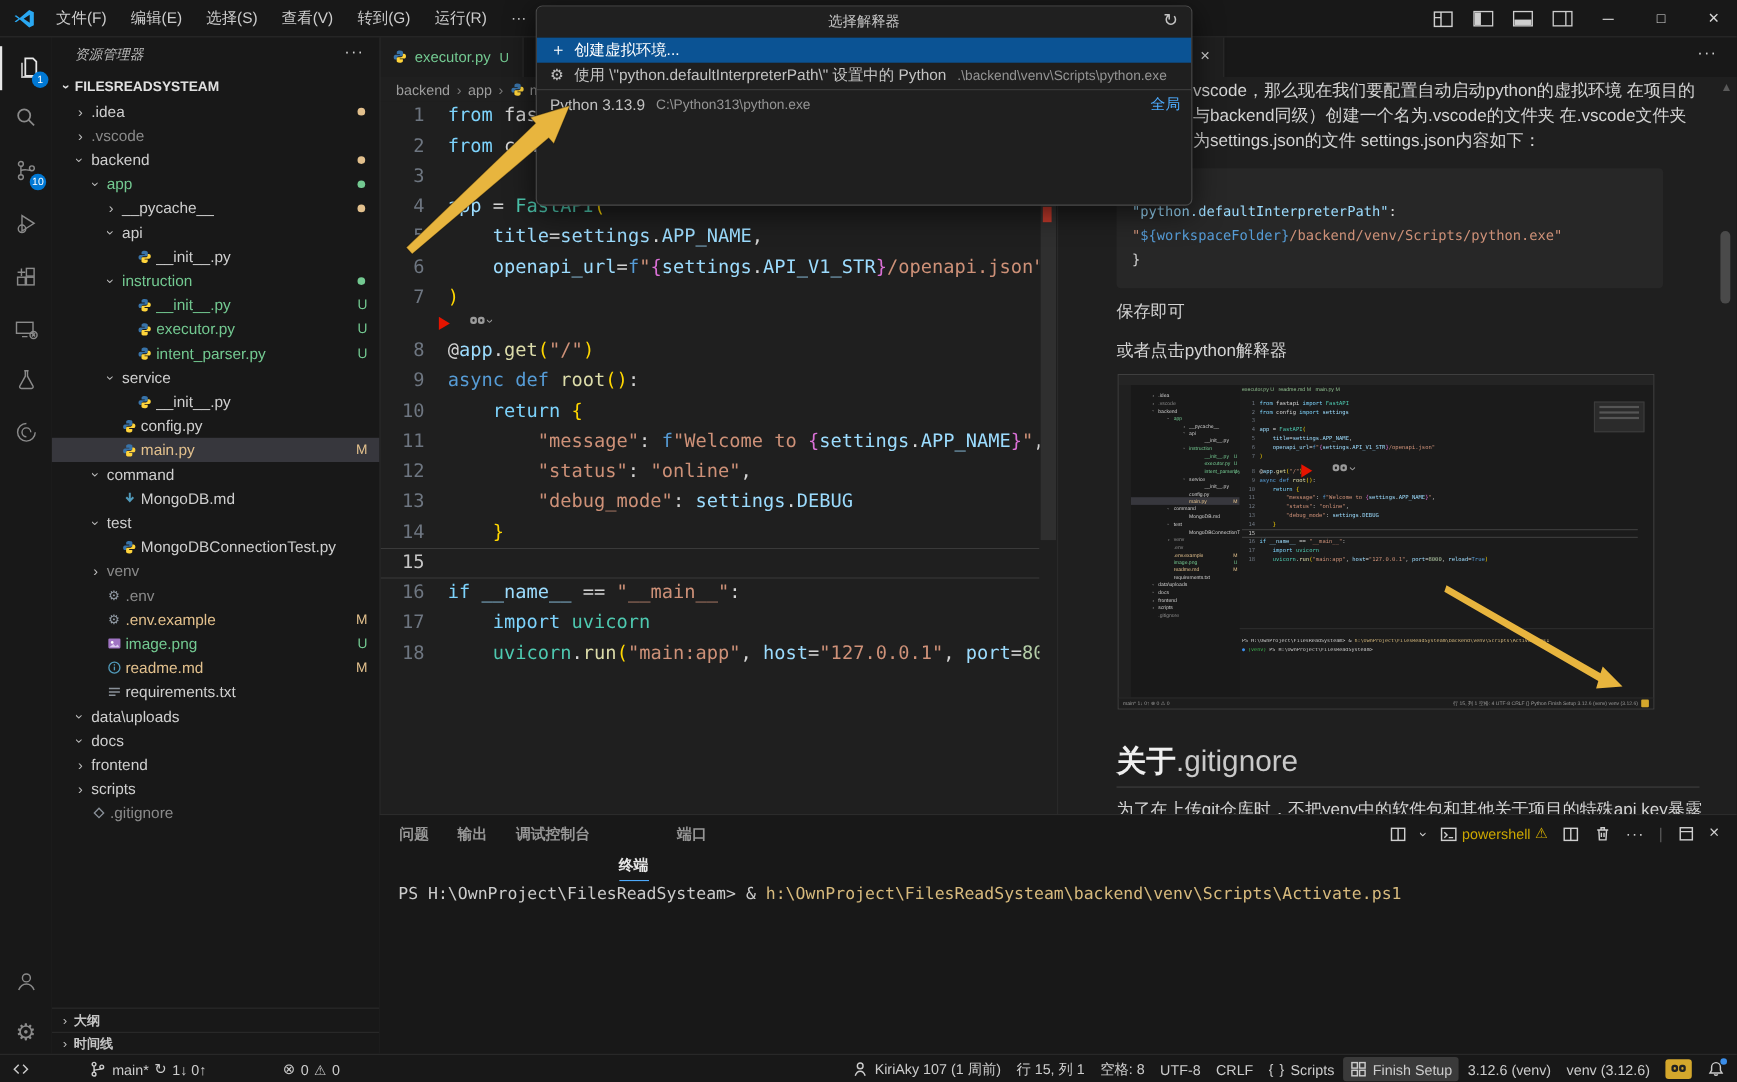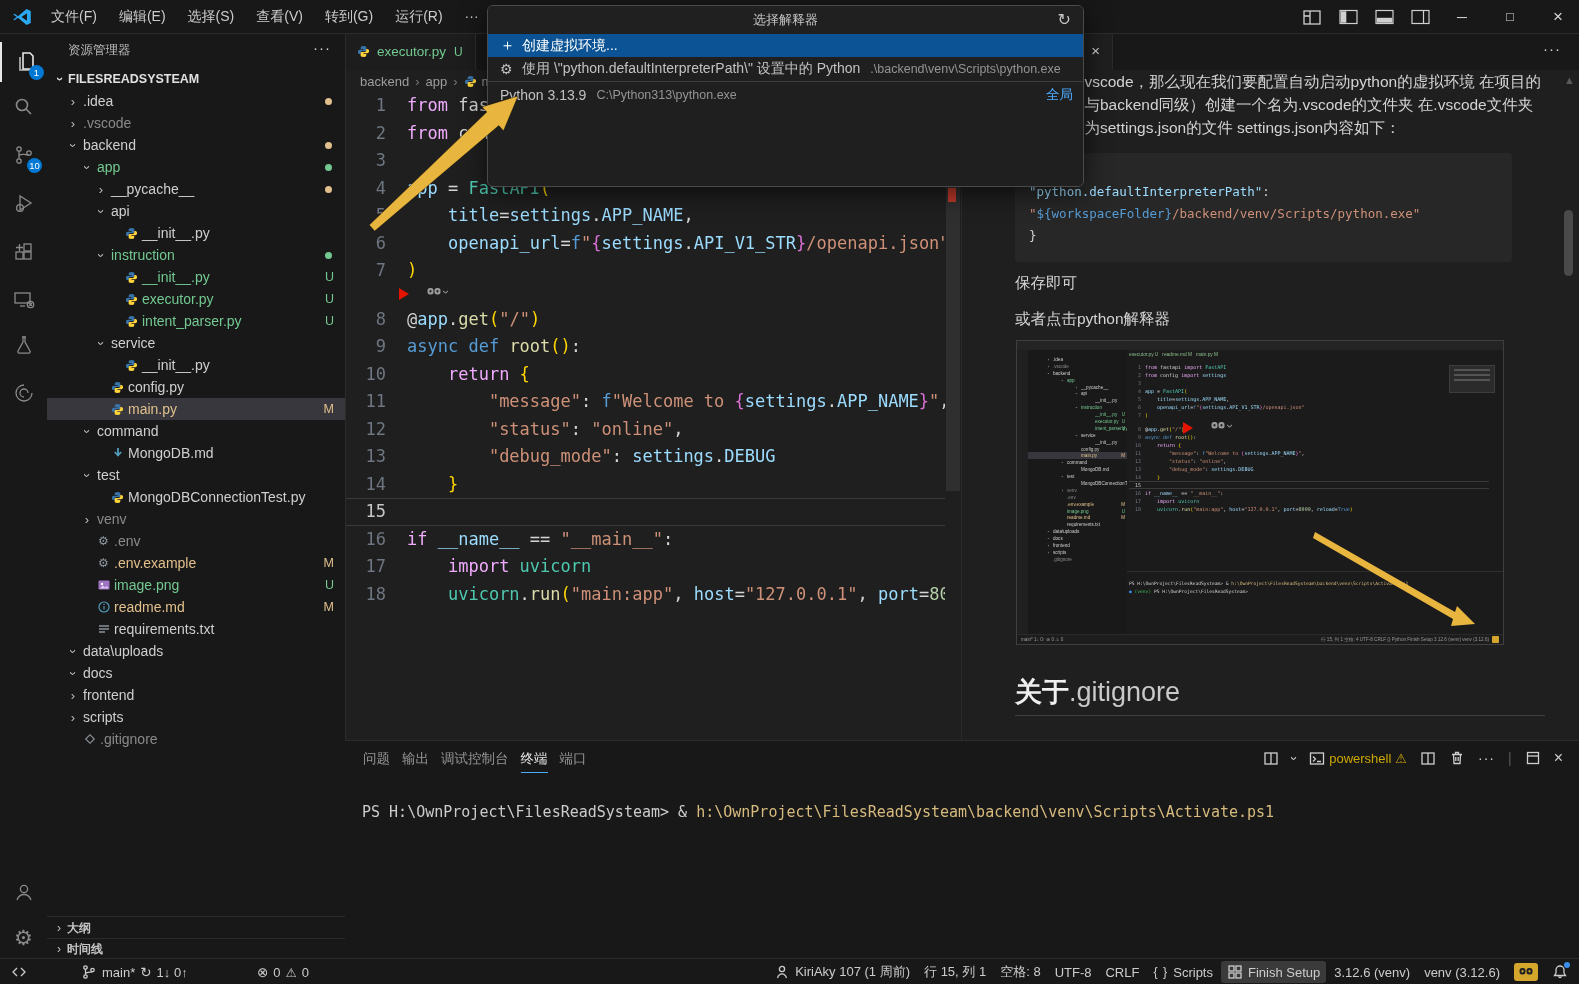--- a/index.html
+++ b/index.html
@@ -22,21 +22,21 @@
   
   .activitybar{left:0;top:33px;width:47px;height:925px;background:#181818;border-right:1px solid #2b2b2b;z-index:5;}
   .ab-item{position:absolute;left:0;width:47px;height:40px;display:flex;align-items:center;justify-content:center;color:#8a8a8a;}
   .ab-item.active{color:#e7e7e7;border-left:2px solid #e7e7e7;}
   .ab-badge{position:absolute;right:5px;bottom:2px;min-width:15px;height:15px;border-radius:8px;background:#0078d4;
             color:#fff;font-size:9.5px;line-height:15px;text-align:center;padding:0 2px;box-sizing:border-box;}
 
   
   .sidebar{left:47px;top:33px;width:298px;height:925px;background:#181818;border-right:1px solid #2b2b2b;z-index:5;overflow:hidden;}
   .sb-header{position:absolute;left:0;top:0;width:100%;height:35px;display:flex;align-items:center;}
-  .sb-title{margin-left:21px;font-size:12.5px;color:#bdbdbd;}
+  .sb-title{margin-left:21px;font-size:12.5px;color:#bdbdbd;font-style:italic;}
   .sb-dots{position:absolute;right:14px;top:6px;color:#cfcfcf;font-size:15px;letter-spacing:1px;}
   .rootrow{position:absolute;left:0;top:35px;width:100%;height:22px;display:flex;align-items:center;font-weight:bold;
            font-size:12.5px;color:#e0e0e0;}
   .tree{position:absolute;left:0;top:57px;width:100%;}
   .trow{position:relative;height:22px;display:flex;align-items:center;font-size:14px;color:#cfcfcf;white-space:nowrap;}
   .trow.sel{background:#37373d;}
   .trow .chev{width:16px;flex:none;color:#bdbdbd;font-size:13px;text-align:center;}
   .trow.dim{color:#8a8a8a;} .trow.green{color:#73C991;} .trow.mod{color:#E2C08D;}
   .ficon{width:17px;flex:none;display:flex;align-items:center;justify-content:center;}
   .tlabel{margin-left:2px;}
@@ -56,21 +56,21 @@
               font-size:13px;color:#9d9d9d;padding-left:15px;box-sizing:border-box;z-index:4;}
   .breadcrumb .bc-sep{margin:0 6px;color:#7a7a7a;}
   .codewrap{left:345px;top:92px;width:616px;height:648px;background:#1f1f1f;overflow:hidden;z-index:3;}
   .codelines{position:absolute;left:0;top:0;width:600px;overflow:hidden;}
   .cl{display:flex;height:27.5px;line-height:27.5px;font-family:"DejaVu Sans Mono","Liberation Mono",monospace;font-size:17px;}
   .cl .ln{width:62px;flex:none;text-align:right;padding-right:21px;color:#6e7681;box-sizing:border-box;}
   .cl.cur .ln{color:#c6c6c6;}
   .cl.cur{box-shadow:inset 0 1px 0 #3a3a3a, inset 0 -1px 0 #3a3a3a;}
   .cl .ct{white-space:pre;}
   .zone{position:relative;height:21px;}
-  .tk-k{color:#f0abfc}.tk-b{color:#569CD6}.tk-t{color:#4EC9B0}.tk-f{color:#DCDCAA}.tk-s{color:#CE9178}
+  .tk-k{color:#7dd3fc}.tk-b{color:#569CD6}.tk-t{color:#4EC9B0}.tk-f{color:#DCDCAA}.tk-s{color:#CE9178}
   .tk-v{color:#9CDCFE}.tk-n{color:#B5CEA8}.tk-w{color:#D4D4D4}.tk-g1{color:#FFD700}.tk-g2{color:#DA70D6}
   .red-tri{position:absolute;left:54px;top:3px;width:0;height:0;border-top:6px solid transparent;
            border-bottom:6px solid transparent;border-left:10px solid #e51400;}
   .inline-ai{position:absolute;left:82px;top:0;display:flex;align-items:center;color:#9a9a9a;}
   .scrollzone{position:absolute;left:600px;top:0;width:16px;height:648px;}
   .sz-thumb{position:absolute;left:1px;top:4px;width:14px;height:395px;background:rgba(121,121,121,0.18);}
   .sz-red{position:absolute;left:3px;top:96px;width:8px;height:14px;background:#c0392b;}
   .groupborder{left:961px;top:33px;width:1px;height:707px;background:#2b2b2b;z-index:6;}
 
   
@@ -127,22 +127,22 @@
   .qp-item .qp-ic{width:22px;flex:none;font-size:14px;color:inherit;display:flex;align-items:center;}
   .qp-item .qp-desc{margin-left:10px;font-size:12.5px;color:#949494;}
   .qp-item .qp-tag{margin-left:auto;color:#4daafc;font-size:13.5px;}
   .qp-sep{height:1px;background:#3e3e3e;margin:1px 0;}
 
   
   .big-arrow{left:350px;top:80px;z-index:50;pointer-events:none;}
 
   
   .panel{left:345px;top:740px;width:1234px;height:218px;background:#181818;border-top:1px solid #2b2b2b;z-index:10;box-sizing:border-box;}
-  .pn-tabs{position:absolute;left:18px;top:9px;display:flex;gap:12px;font-size:13.5px;color:#969696;}
-  .pn-tab.active{color:#e7e7e7;border-bottom:1.5px solid #4daafc;padding-bottom:4px;}
+  .pn-tabs{position:absolute;left:18px;top:9px;display:flex;gap:26px;font-size:13.5px;color:#969696;font-weight:bold;}
+  .pn-tab.active{color:#e7e7e7;border-bottom:1.5px solid #4daafc;padding-bottom:4px;margin-top:28px;}
   .pn-right{position:absolute;right:16px;top:8px;display:flex;align-items:center;gap:13px;color:#cfcfcf;text-align:center;}
   .pn-right .ps-name{color:#cca700;font-size:13px;margin:0 4px;}
   .pn-right .warn{color:#cca700;font-size:13px;}
   .pn-right .vbar{color:#5a5a5a;}
   .term{position:absolute;left:5px;top:60px;font-family:"DejaVu Sans Mono","Liberation Mono",monospace;font-size:15px;color:#cccccc;}
   .tline{height:23px;line-height:23px;white-space:pre;}
   .tc-fg{color:#cccccc}.tc-yl{color:#d7ba7d}.tc-gr{color:#3fb950}.tc-bl{color:#3b8eea}
 
   
   .statusbar{left:0;top:958px;width:1579px;height:26px;background:#181818;border-top:1px solid #2b2b2b;z-index:20;
@@ -873,20 +873,21 @@
           <span id="ms-sr">行 15, 列 1  空格: 4  UTF-8  CRLF  {} Python  Finish Setup  3.12.6 (venv)  venv (3.12.6)<span class="ms-gold"></span></span>
         </div>
         <svg style="position:absolute;left:290px;top:185px;" width="190" height="110" viewBox="0 0 190 110">
           <polygon points="8,6 148,86 150,80 168,98 144,100 146,93 6,12" fill="#e8b53e"></polygon>
         </svg>
       </div>
     <div class="pv-h1">
       <b>关于</b><span style="color:#c9c9c9;">.gitignore</span>
     </div>
     <div class="pv-hr"></div>
+    <div class="pv-note" style="left:53px;top:656px;">为了在上传git仓库时，不把venv中的软件包和其他关于项目的特殊api key暴露</div>
     <div class="pv-scroll-up">▲</div>
     <div class="pv-thumb"></div>
   <div class="pv-line" style="left: 107px; top: 2px;">是vscode，那么现在我们要配置自动启动python的虚拟环境 在项目的</div>
       <div class="pv-line" style="left: 107px; top: 25px;">即与backend同级）创建一个名为.vscode的文件夹 在.vscode文件夹</div>
       <div class="pv-line" style="left: 107px; top: 48px;">名为settings.json的文件 settings.json内容如下：</div>
     </div>
 
   <div class="abs quickpick">
     <div class="qp-title">
       <span>选择解释器</span>

